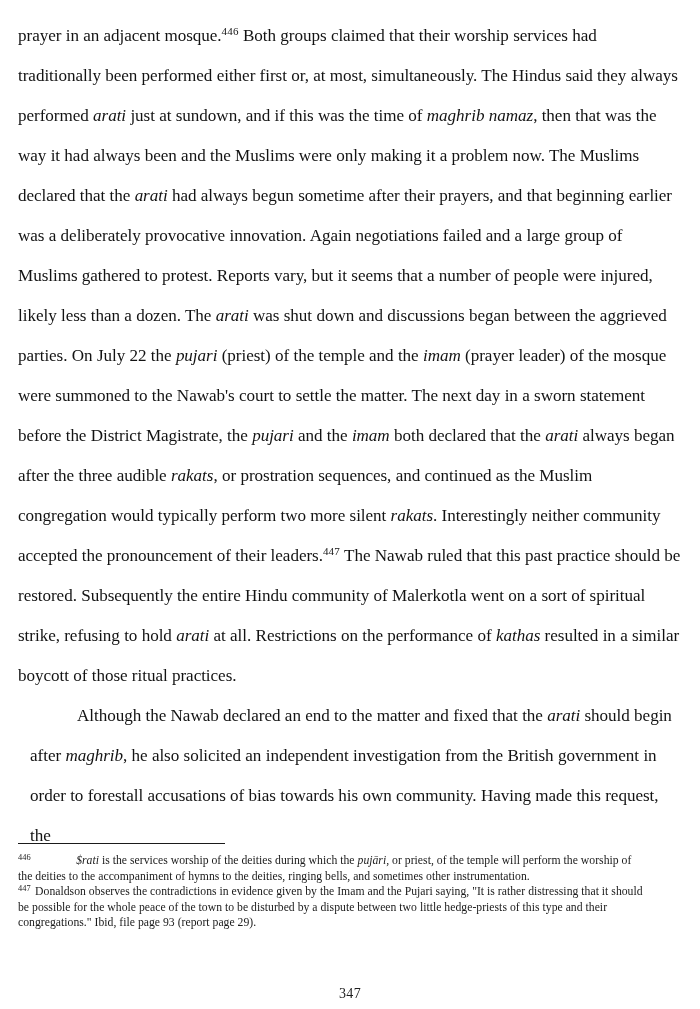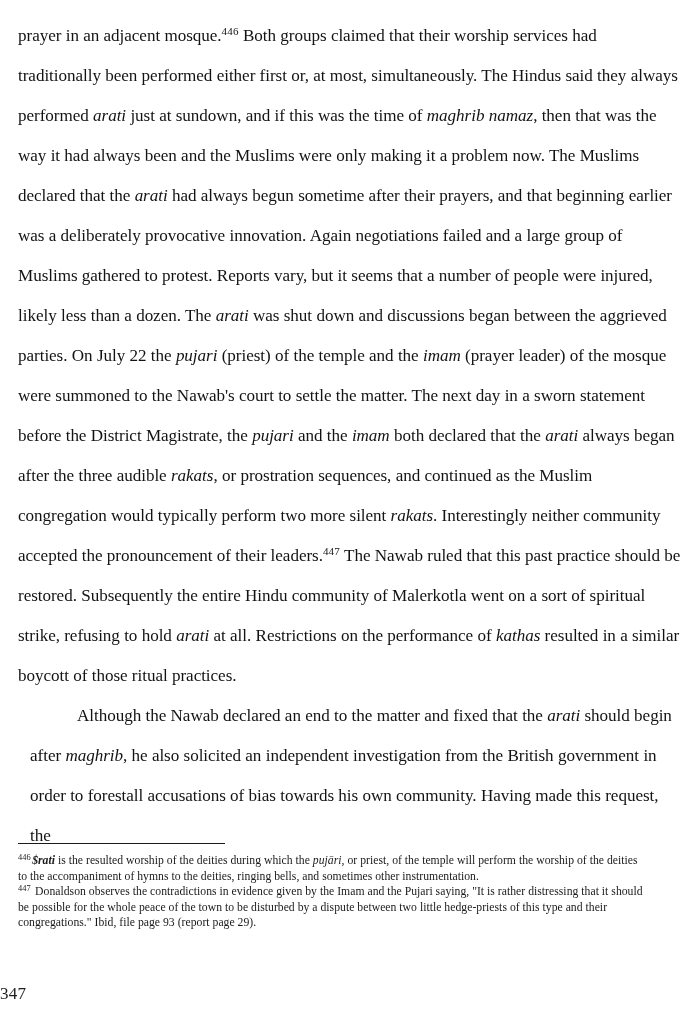--- a/index.html
+++ b/index.html
@@ -77,49 +77,51 @@
     letter-spacing: 0.02px;
     width: 625px;
   }
   .footnote sup.fnnum {
     font-size: 8.4px;
     vertical-align: 0.5em;
     line-height: 0;
     margin-right: 1.5px;
   }
   .fn-lead {
-    font-weight: bold;
+    font-weight: normal;
     font-style: italic;
+    margin-left: 44px;
   }
 
   
   #page-number {
     position: absolute;
     left: 0;
     top: 985px;
     width: 700px;
-    font-size: 17px;
+    text-align: center;
+    font-size: 14px;
     line-height: 18px;
     color: #1d1d1d;
     letter-spacing: 0.3px;
   }
 </style>
 </head>
 <body>
 
 <div id="page">
 
   <div id="body-text">
       <p class="body-para"><span>prayer in an adjacent mosque.</span><sup class="fnref">446</sup><span>  Both groups claimed that their worship services had traditionally been performed either first or, at most, simultaneously.  The Hindus said they always performed </span><em class="it">arati</em><span> just at sundown, and if this was the time of </span><em class="it">maghrib namaz</em><span>, then that was the way it had always been and the Muslims were only making it a problem now.  The Muslims declared that the </span><em class="it">arati</em><span> had always begun sometime after their prayers, and that beginning earlier was a deliberately provocative innovation.  Again negotiations failed and a large group of Muslims gathered to protest.  Reports vary, but it seems that a number of people were injured, likely less than a dozen.  The </span><em class="it">arati</em><span> was shut down and discussions began between the aggrieved parties.  On July 22 the </span><em class="it">pujari</em><span> (priest) of the temple and the </span><em class="it">imam</em><span> (prayer leader) of the mosque were summoned to the Nawab's court to settle the matter.  The next day in a sworn statement before the District Magistrate, the </span><em class="it">pujari</em><span> and the </span><em class="it">imam</em><span> both declared that the </span><em class="it">arati</em><span> always began after the three audible </span><em class="it">rakats</em><span>, or prostration sequences, and continued as the Muslim congregation would typically perform two more silent </span><em class="it">rakats</em><span>.  Interestingly neither community accepted the pronouncement of their leaders.</span><sup class="fnref">447</sup><span>  The Nawab ruled that this past practice should be restored.  Subsequently the entire Hindu community of Malerkotla went on a sort of spiritual strike, refusing to hold </span><em class="it">arati</em><span> at all.  Restrictions on the performance of </span><em class="it">kathas</em><span> resulted in a similar boycott of those ritual practices.</span></p>
       <p class="body-para"><span class="indent"></span><span>Although the Nawab declared an end to the matter and fixed that the </span><em class="it">arati</em><span> should begin after </span><em class="it">maghrib</em><span>, he also solicited an independent investigation from the British government in order to forestall accusations of bias towards his own community.  Having made this request, the</span></p>
     </div>
 
   <div id="footnotes">
     <div id="fn-rule"></div>
     <div id="footnote-list">
-        <p class="footnote"><sup class="fnnum">446</sup><span class="fn-lead">$rati</span><span> is the resulted worship of the deities during which the </span><em class="it">pujāri</em><span>, or priest, of the temple will perform the worship of the deities to the accompaniment of hymns to the deities, ringing bells, and sometimes other instrumentation.</span></p>
+        <p class="footnote"><sup class="fnnum">446</sup><span class="fn-lead">$rati</span><span> is the services worship of the deities during which the </span><em class="it">pujāri</em><span>, or priest, of the temple will perform the worship of the deities to the accompaniment of hymns to the deities, ringing bells, and sometimes other instrumentation.</span></p>
         <p class="footnote"><sup class="fnnum">447</sup><span> Donaldson observes the contradictions in evidence given by the Imam and the Pujari saying, "It is rather distressing that it should be possible for the whole peace of the town to be disturbed by a dispute between two little hedge-priests of this type and their congregations."  Ibid, file page 93 (report page 29).</span></p>
       </div>
   </div>
 
   <div id="page-number">347</div>
 
 </div>
 
 </body></html>

